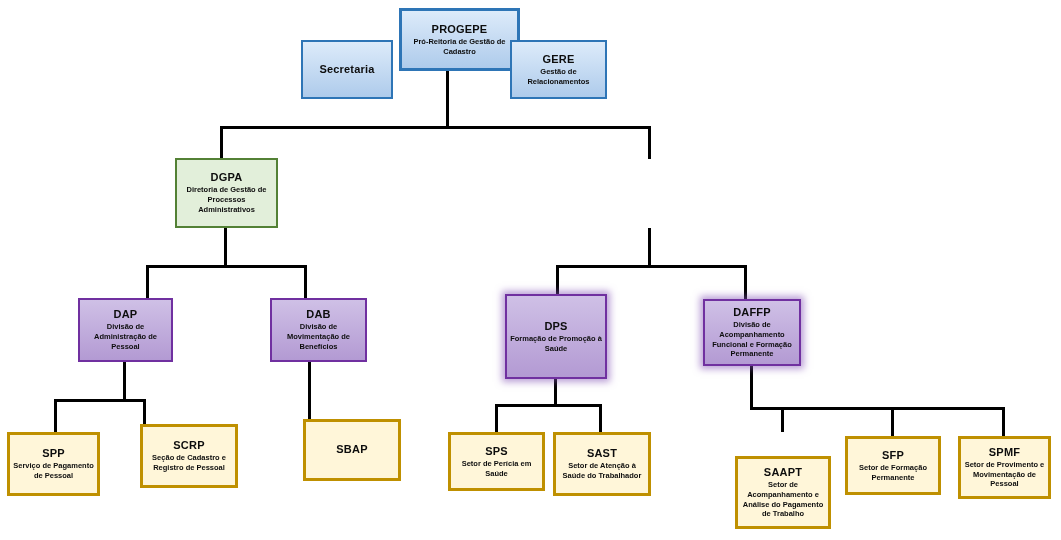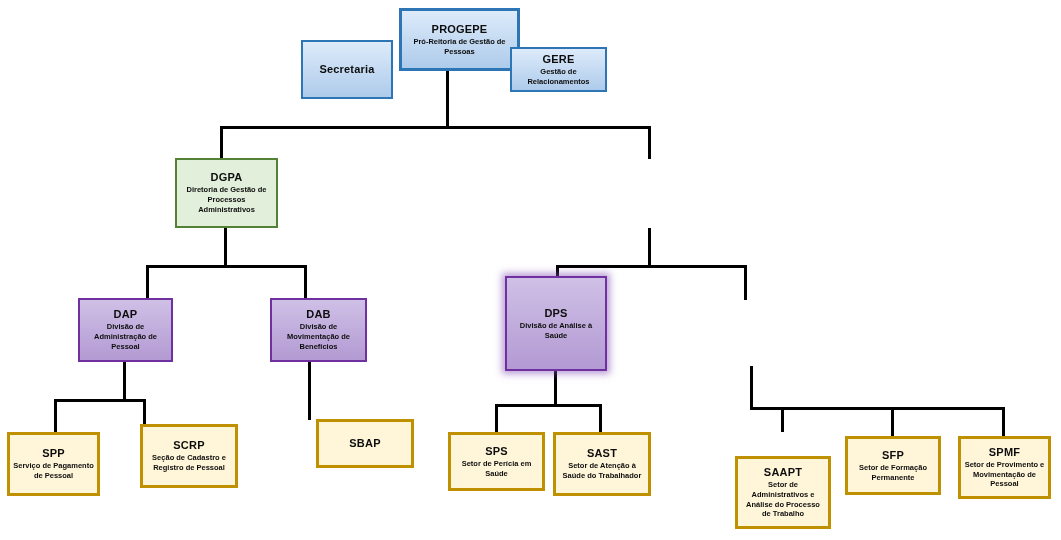--- a/index.html
+++ b/index.html
@@ -57,70 +57,74 @@
   <div class="vline" style="left:599px;top:404px;width:3px;height:28px"></div>
 
   <div class="vline" style="left:750px;top:366px;width:3px;height:44px"></div>
   <div class="hline" style="left:750px;top:407px;width:255px;height:3px"></div>
   <div class="vline" style="left:781px;top:407px;width:3px;height:25px"></div>
   <div class="vline" style="left:891px;top:407px;width:3px;height:29px"></div>
   <div class="vline" style="left:1002px;top:407px;width:3px;height:29px"></div>
 
   <div class="node blue blue-main" style="left:399px;top:8px;width:121px;height:63px">
     <div class="node-title">PROGEPE</div>
-    <div class="node-sub">Pró-Reitoria de Gestão de Pessoas</div>
+    <div class="node-sub">Pró-Reitoria de Gestão de Cadastro</div>
   </div>
   <div class="node blue" style="left:301px;top:40px;width:92px;height:59px">
     <div class="node-title">Secretaria</div>
   </div>
-  <div class="node blue" style="left:510px;top:47px;width:97px;height:45px">
+  <div class="node blue" style="left:510px;top:40px;width:97px;height:59px">
     <div class="node-title">GERE</div>
     <div class="node-sub">Gestão de Relacionamentos</div>
   </div>
 
   <div class="node green" style="left:175px;top:158px;width:103px;height:70px">
     <div class="node-title">DGPA</div>
     <div class="node-sub">Diretoria de Gestão de Processos Administrativos</div>
   </div>
 
   <div class="node purple" style="left:78px;top:298px;width:95px;height:64px">
     <div class="node-title">DAP</div>
     <div class="node-sub">Divisão de Administração de Pessoal</div>
   </div>
   <div class="node purple" style="left:270px;top:298px;width:97px;height:64px">
     <div class="node-title">DAB</div>
     <div class="node-sub">Divisão de Movimentação de Benefícios</div>
   </div>
-  <div class="node purple glow" style="left:505px;top:276px;width:102px;height:95px">
+  <div class="node purple glow" style="left:505px;top:294px;width:102px;height:85px">
     <div class="node-title">DPS</div>
-    <div class="node-sub">Divisão de Análise à Saúde</div>
+    <div class="node-sub">Formação de Promoção à Saúde</div>
+  </div>
+  <div class="node purple glow" style="left:703px;top:299px;width:98px;height:67px">
+    <div class="node-title">DAFFP</div>
+    <div class="node-sub">Divisão de Acompanhamento Funcional e Formação Permanente</div>
   </div>
 
   <div class="node yellow" style="left:7px;top:432px;width:93px;height:64px">
     <div class="node-title">SPP</div>
     <div class="node-sub">Serviço de Pagamento de Pessoal</div>
   </div>
   <div class="node yellow" style="left:140px;top:424px;width:98px;height:64px">
     <div class="node-title">SCRP</div>
     <div class="node-sub">Seção de Cadastro e Registro de Pessoal</div>
   </div>
-  <div class="node yellow" style="left:316px;top:419px;width:98px;height:49px">
+  <div class="node yellow" style="left:303px;top:419px;width:98px;height:62px">
     <div class="node-title">SBAP</div>
   </div>
   <div class="node yellow" style="left:553px;top:432px;width:98px;height:64px">
     <div class="node-title">SAST</div>
     <div class="node-sub">Setor de Atenção à Saúde do Trabalhador</div>
   </div>
   <div class="node yellow" style="left:448px;top:432px;width:97px;height:59px">
     <div class="node-title">SPS</div>
     <div class="node-sub">Setor de Perícia em Saúde</div>
   </div>
   <div class="node yellow" style="left:735px;top:456px;width:96px;height:73px">
     <div class="node-title">SAAPT</div>
-    <div class="node-sub">Setor de Administrativos e Análise do Processo de Trabalho</div>
+    <div class="node-sub">Setor de Acompanhamento e Análise do Pagamento de Trabalho</div>
   </div>
   <div class="node yellow" style="left:958px;top:436px;width:93px;height:63px">
     <div class="node-title">SPMF</div>
     <div class="node-sub">Setor de Provimento e Movimentação de Pessoal</div>
   </div>
   <div class="node yellow" style="left:845px;top:436px;width:96px;height:59px">
     <div class="node-title">SFP</div>
     <div class="node-sub">Setor de Formação Permanente</div>
   </div>
 

